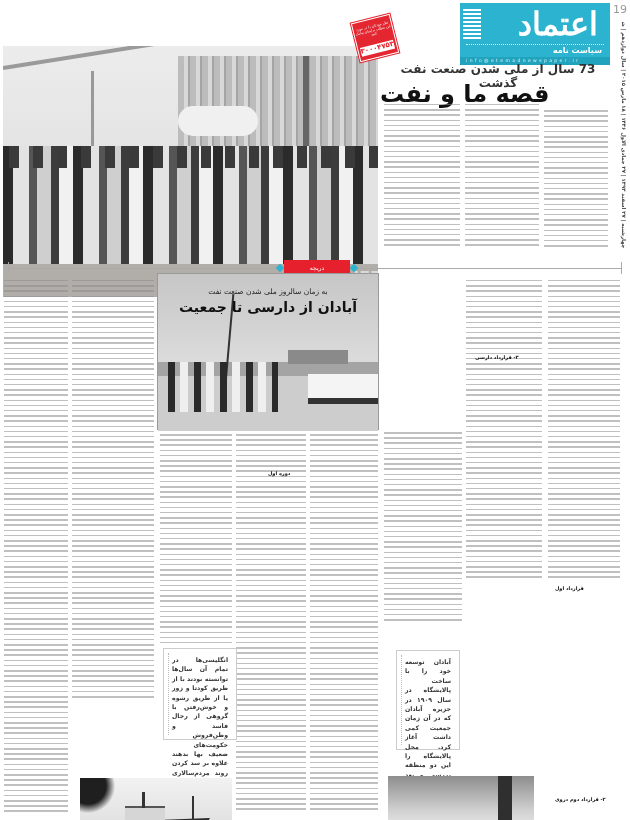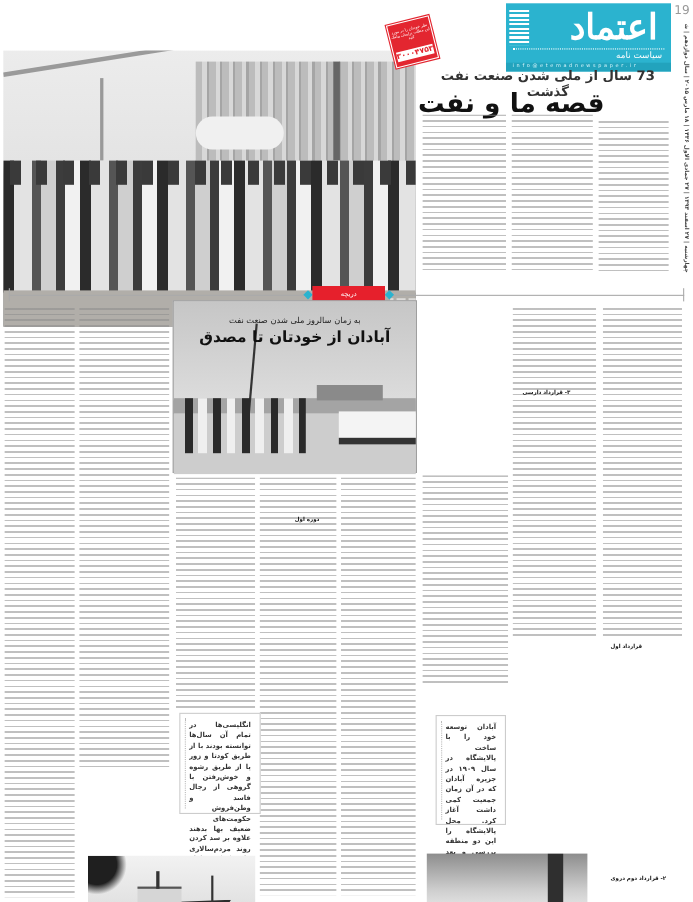--- a/index.html
+++ b/index.html
@@ -18,21 +18,21 @@
     background: repeating-linear-gradient(to bottom, #8c8c8c 0px, #8c8c8c 1.5px, transparent 1.5px, transparent 5.2px);
     opacity: .55;
   }
 
   
   .masthead { left: 460px; top: 3px; width: 150px; height: 62px; background: #2bb3cf; }
   .masthead .logo { position: absolute; right: 12px; top: 2px; font-family: "DejaVu Serif", serif; font-size: 32px; font-weight: bold; color: #ffffff; letter-spacing: -1px; }
   .masthead .stripes { position: absolute; left: 3px; top: 6px; width: 18px; height: 32px;
     background: repeating-linear-gradient(to bottom, #fff 0 2px, transparent 2px 4px); }
   .masthead .dots { position: absolute; left: 6px; right: 6px; top: 41px; border-top: 1px dotted #ffffff; }
-  .masthead .section { position: absolute; right: 8px; top: 43px; font-size: 8px; color: #fff; font-weight: normal; }
+  .masthead .section { position: absolute; right: 8px; top: 43px; font-size: 8px; color: #fff; font-weight: bold; }
   .masthead .email { position: absolute; left: 0; right: 0; bottom: 0; height: 8px; background: #22a3bd; color: #d7f6fc; font-size: 4.5px; letter-spacing: 2.4px; direction: ltr; padding-left: 6px; line-height: 8px; }
 
   .page-num { left: 612px; top: 3px; width: 16px; font-size: 11px; color: #999; text-align: center; }
   .date-strip { left: 611px; top: 22px; width: 16px; height: 226px; writing-mode: vertical-rl; font-size: 5.3px; color: #444; font-weight: bold; white-space: nowrap; overflow: hidden; }
 
   .stamp { left: 355px; top: 18px; width: 40px; height: 40px; background: #e32630; transform: rotate(-14deg); border: 1.5px solid #fff; box-shadow: 0 0 0 1px #e32630; }
   .stamp .txt { font-size: 3.5px; color: #fff; text-align: center; line-height: 4px; padding-top: 5px; }
   .stamp .num { position: absolute; left: 2px; right: 2px; bottom: 4px; height: 9px; background: #fff; color: #e32630; font-size: 7px; font-weight: bold; text-align: center; line-height: 9px; }
 
   .kicker { left: 380px; top: 62px; width: 236px; text-align: center; font-size: 12px; font-weight: bold; color: #333; }
@@ -120,21 +120,21 @@
 <div class="abs feature-box">
   <div class="abs" style="left:0; top:0; width:100%; height:90px; background:linear-gradient(#c6c6c6, #dcdcdc);"></div>
   <div class="abs" style="left:0; top:88px; width:100%; height:14px; background:#a4a4a4;"></div>
   <div class="abs" style="left:130px; top:76px; width:60px; height:14px; background:#8a8a8a;"></div>
   <div class="abs" style="left:0; top:102px; width:100%; height:55px; background:#cdcdcd;"></div>
   <div class="abs" style="left:70px; top:20px; width:2px; height:100px; background:#333; transform:rotate(5deg);"></div>
   <div class="abs" style="left:10px; top:88px; width:110px; height:50px; background:repeating-linear-gradient(90deg, #2a2a2a 0 7px, transparent 7px 12px, #efefef 12px 20px, transparent 20px 26px);"></div>
   <div class="abs" style="left:150px; top:100px; width:70px; height:30px; background:#f4f4f4; border-bottom:6px solid #333;"></div>
 </div>
 <div class="abs feature-kicker">به زمان سالروز ملی شدن صنعت نفت</div>
-<div class="abs feature-title">آبادان از خودتان تا مصدق</div>
+<div class="abs feature-title">آبادان از دارسی تا جمعیت</div>
 
 <div class="col" style="left:310px; top:434px; width:68px; height:380px;">
     <div class="lines"></div>
   </div>
 <div class="col" style="left:236px; top:434px; width:70px; height:380px;">
     <div class="lines"></div>
   </div>
 <div class="col" style="left:160px; top:434px; width:72px; height:210px;">
     <div class="lines"></div>
   </div>

